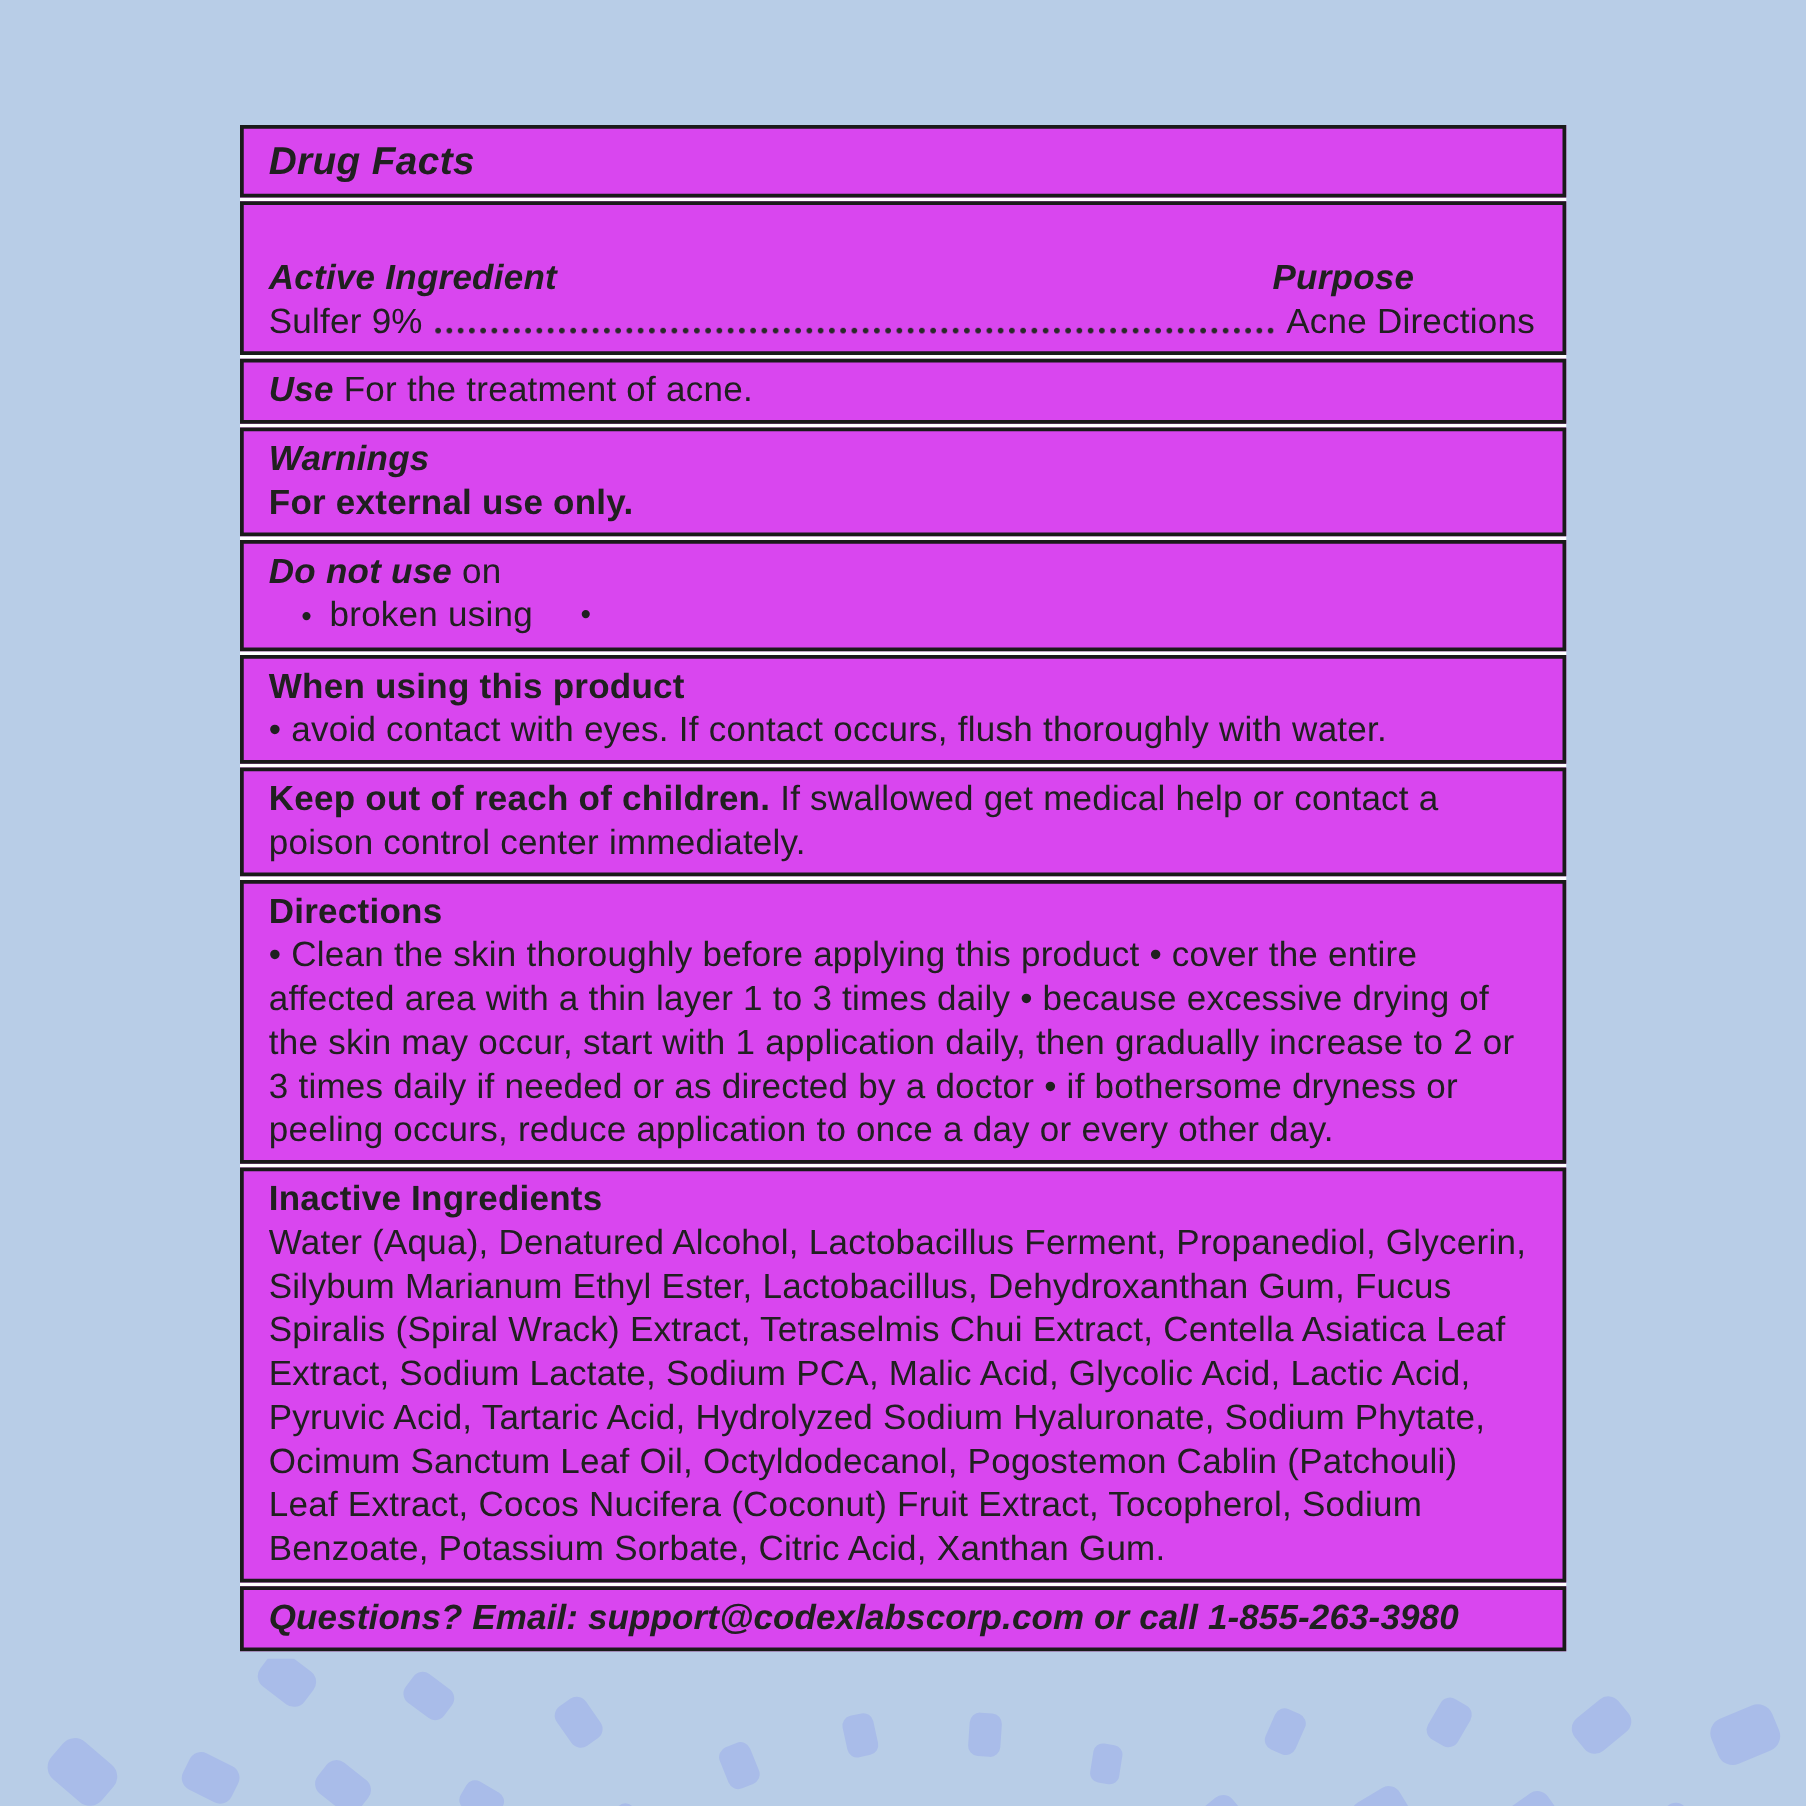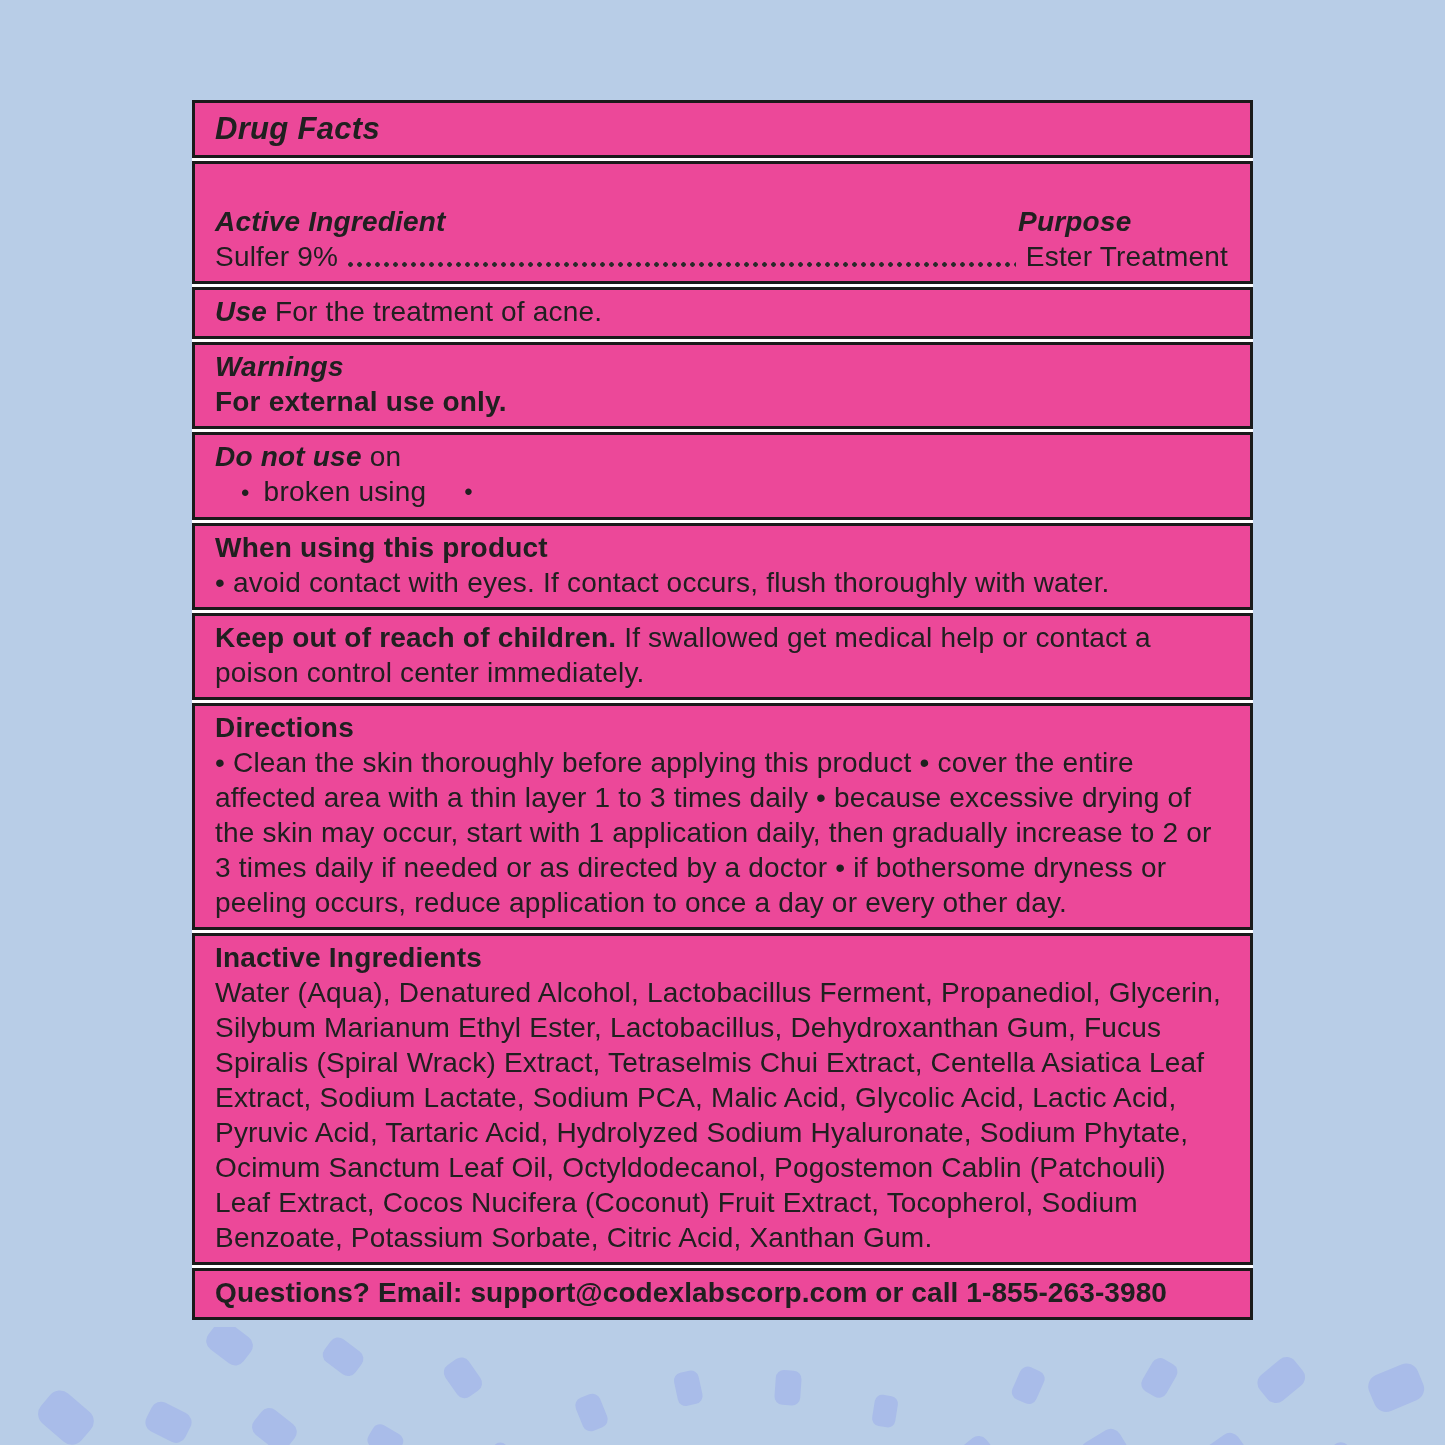--- a/index.html
+++ b/index.html
@@ -19,21 +19,21 @@
     position: absolute;
     left: 192px; top: 100px;
     width: 1061px;
     background: #ffffff;
     display: flex;
     flex-direction: column;
     gap: 3px;
     box-sizing: border-box;
   }
   .section {
-    background: #ec4899;
+    background: #d946ef;
     border: 3px solid #1a1a1a;
     padding: 4px 22px 7px 20px;
     font-size: 28px;
     line-height: 35px;
     letter-spacing: 0.2px;
   }
   .section p { margin: 0; }
   .bi { font-weight: bold; font-style: italic; }
   .b  { font-weight: bold; }
   .title-section { padding-top: 7px; padding-bottom: 8px; }
@@ -55,20 +55,21 @@
     background-image: radial-gradient(circle, #2a2a2a 2px, transparent 2.6px);
     background-size: 9px 9px;
     background-repeat: repeat-x;
     background-position: left bottom 5px;
   }
   .bullet-row { padding-left: 26px; display: flex; gap: 38px; }
   .bullet-item { display: flex; align-items: baseline; gap: 14px; }
   .dot { font-size: 24px; }
   .footer-section p {
     font-weight: bold;
+    font-style: italic;
     letter-spacing: 0.1px;
   }
 </style>
 </head>
 <body>
 
 <svg id="confetti" viewBox="0 1327 1445 118" preserveAspectRatio="none">
     <rect x="491.4" y="1443.1" width="23.7" height="32.0" rx="7.6" fill="#a9bce9" transform="rotate(314.7 503.3 1459.1)"></rect>
     <rect x="578.4" y="1394.8" width="26.2" height="35.4" rx="8.4" fill="#a9bce9" transform="rotate(338.0 591.5 1412.5)"></rect>
     <rect x="675.7" y="1371.3" width="25.1" height="33.9" rx="8.0" fill="#a9bce9" transform="rotate(347.7 688.3 1388.2)"></rect>
@@ -99,21 +100,21 @@
   </div>
 
   <div class="section">
     <div class="row head-row">
       <span class="bi">Active Ingredient</span>
       <span class="bi purpose-col">Purpose</span>
     </div>
     <div class="row">
       <span>Sulfer 9%</span>
       <span class="leader"></span>
-      <span>Ester Treatment</span>
+      <span>Acne Directions</span>
     </div>
   </div>
 
   <div class="section">
     <p>
       <span class="bi">Use</span>
       <span>For the treatment of acne.</span>
     </p>
   </div>
 

